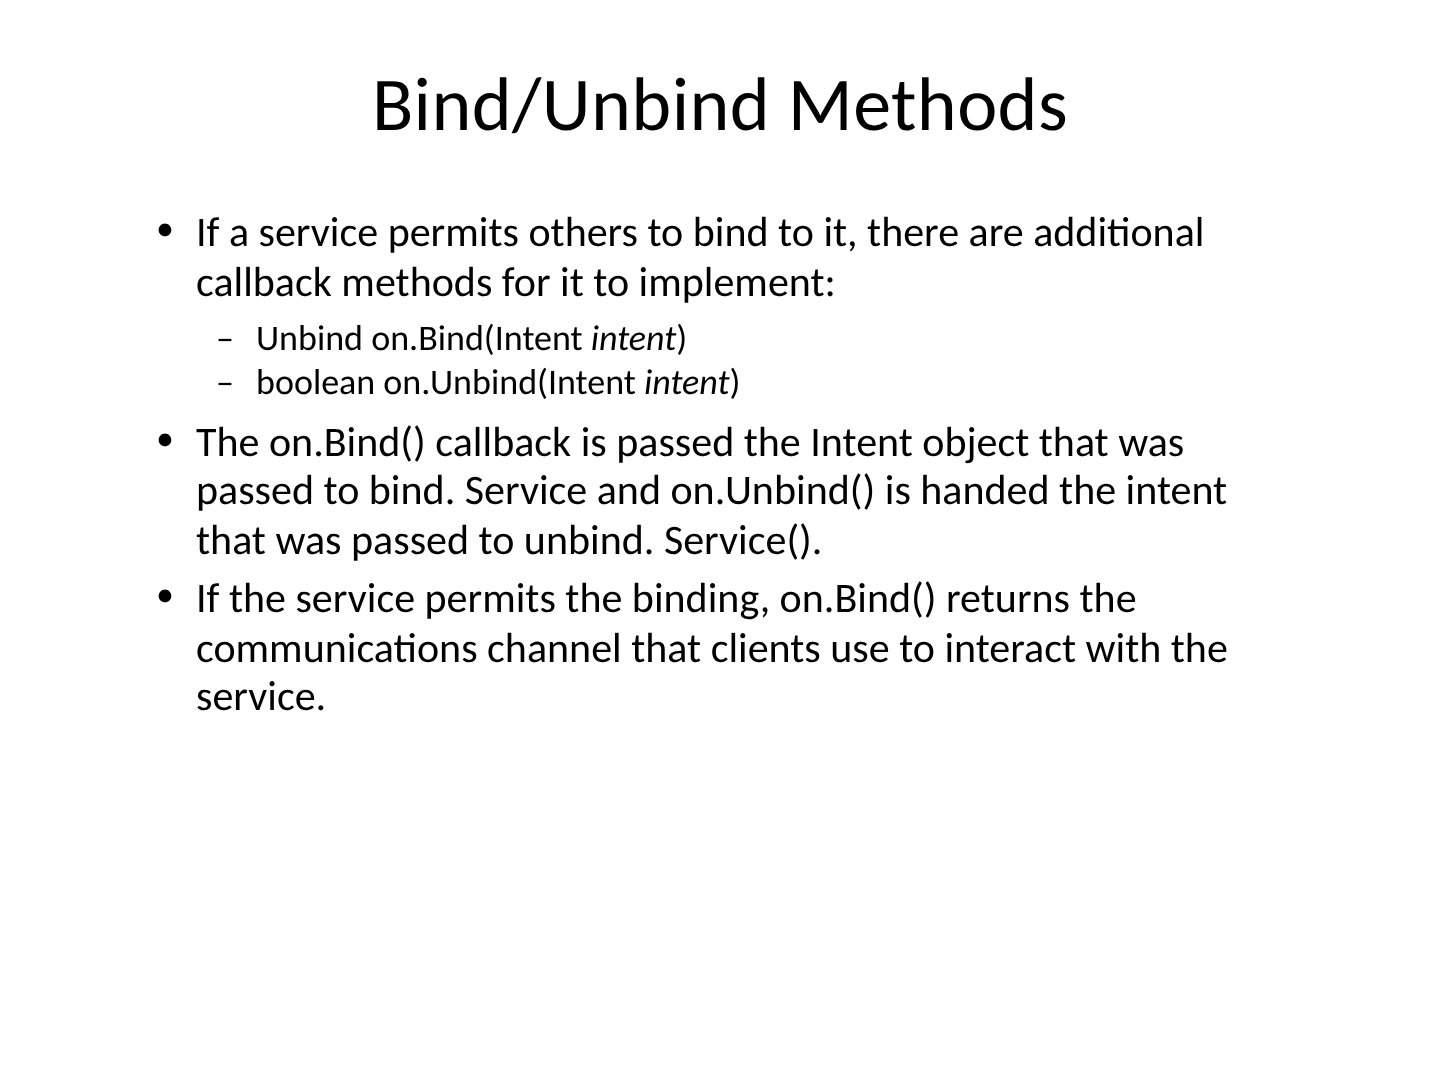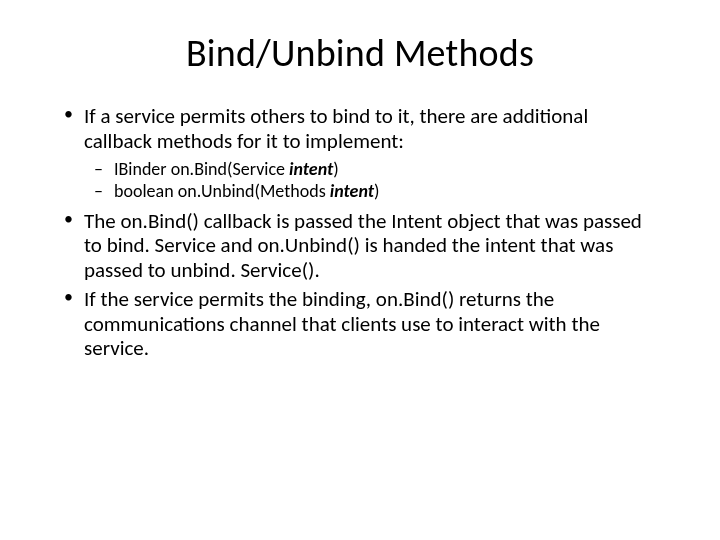--- a/index.html
+++ b/index.html
@@ -19,21 +19,21 @@
   }
   .title {
     font-size: 38px;
     font-weight: 400;
     text-align: center;
     margin: 6px 0 28px 0;
     letter-spacing: 0.2px;
   }
   ul.top {
     list-style: none;
-    margin: 0;
+    margin: 14px;
     padding: 0;
     font-size: 21px;
     line-height: 1.18;
   }
   ul.top > li {
     position: relative;
     padding-left: 24px;
     margin: 0 0 4px 0;
   }
   ul.top > li::before {
@@ -58,39 +58,38 @@
   ul.sub > li::before {
     content: "–";
     position: absolute;
     left: 10px;
     top: 0;
   }
   .u {
   }
   .it {
     font-style: italic;
-    font-weight: bold;
   }
 </style>
 </head>
 <body>
 
 <div class="slide">
   <h1 class="title">Bind/Unbind Methods</h1>
 
   <ul class="top">
 
     <li>
       <span>If a service permits others to bind to it, there are additional callback methods for it to implement:</span>
       <ul class="sub">
         <li>
-          <span>IBinder on.Bind(Service </span><span class="it">intent</span><span>)</span>
+          <span>Unbind on.Bind(Intent </span><span class="it">intent</span><span>)</span>
         </li>
         <li>
-          <span>boolean on.Unbind(Methods </span><span class="it">intent</span><span>)</span>
+          <span>boolean on.Unbind(Intent </span><span class="it">intent</span><span>)</span>
         </li>
       </ul>
     </li>
 
     <li>
       <span>The </span><span class="u">on.Bind()</span><span> callback is passed the Intent object that was passed to bind. Service and </span><span class="u">on.Unbind()</span><span> is handed the intent that was passed to unbind. Service().</span>
     </li>
 
     <li>
       <span>If the service permits the binding, on.Bind() returns the communications channel that clients use to interact with the service.</span>

